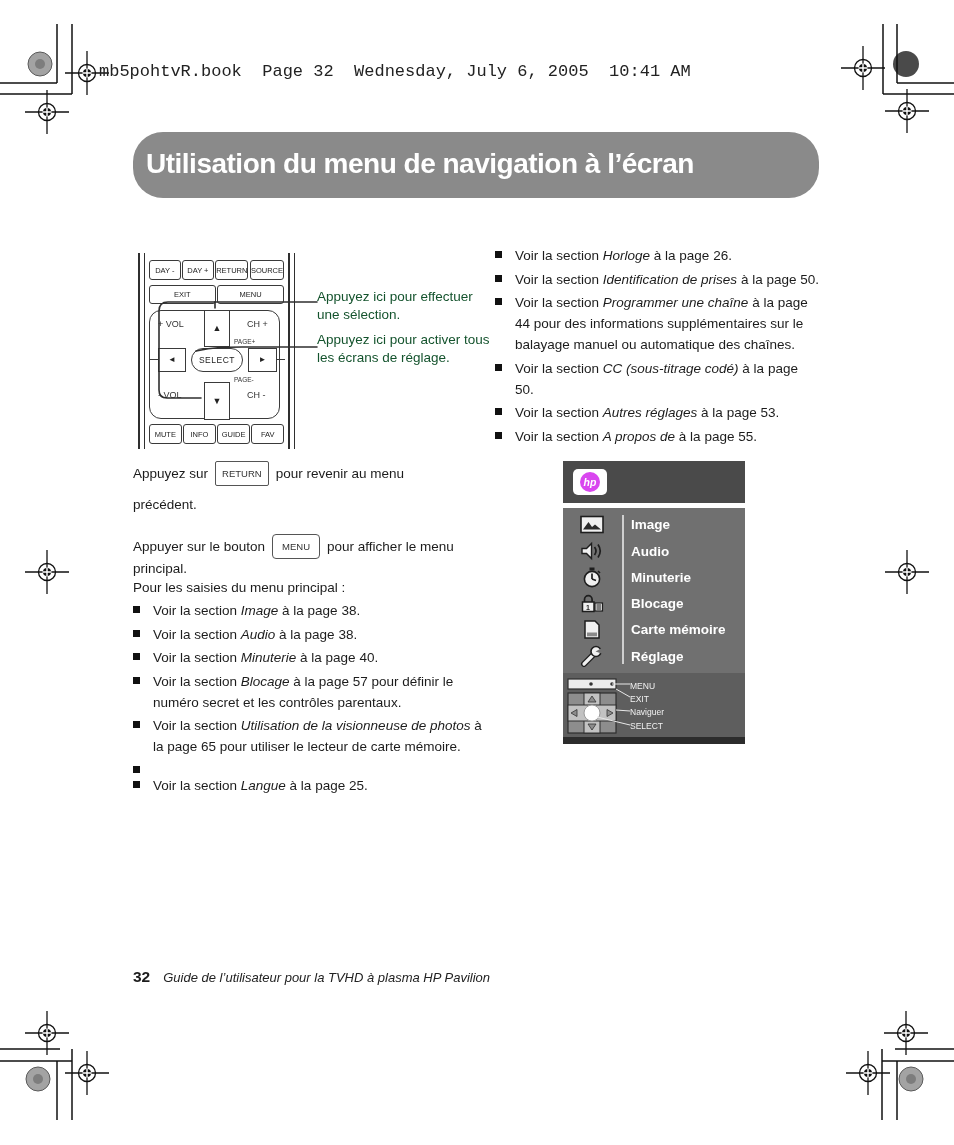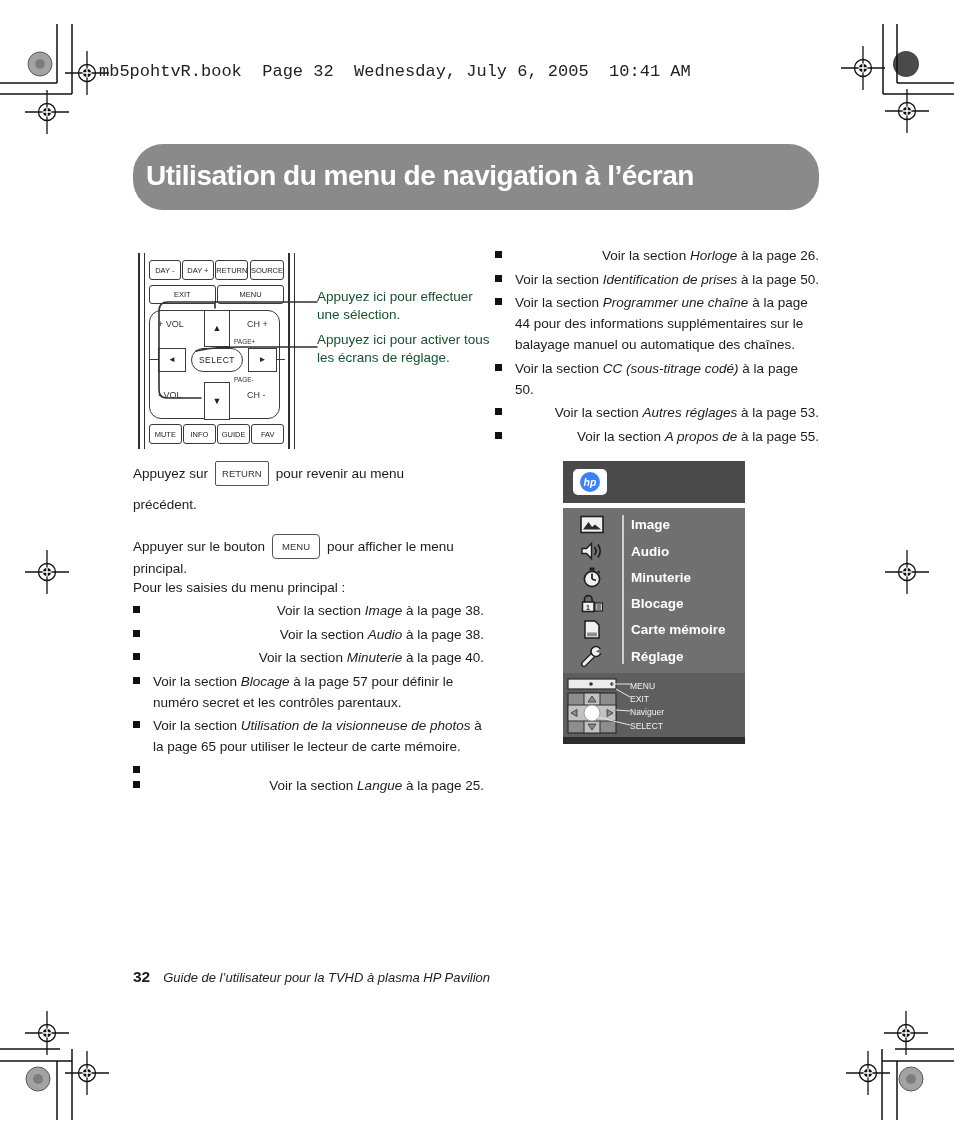--- a/index.html
+++ b/index.html
@@ -5,21 +5,21 @@
   html,body{margin:0;padding:0;background:#e8e8e8;}
   .page{position:relative;width:954px;height:1145px;background:#ffffff;margin:0 auto;
         font-family:"Liberation Sans",sans-serif;color:#1c1c1c;overflow:hidden;}
   .abs{position:absolute;}
 
   
   .print-header{left:99px;top:62px;font-family:Liberation Mono, monospace;font-size:17px;
                 color:#222;white-space:pre;}
 
   
-  .banner{left:133px;top:144px;width:686px;height:66px;background:#8a8a8a;border-radius:30px;}
+  .banner{left:133px;top:132px;width:686px;height:66px;background:#8a8a8a;border-radius:30px;}
   .banner span{display:block;padding:0 0 0 13px;line-height:64px;font-size:28px;font-weight:bold;
                color:#ffffff;letter-spacing:-0.5px;}
 
   
   .remote{left:138px;top:253px;width:157px;height:196px;padding-left:12px;}
   .vl{position:absolute;top:0;width:1.6px;height:196px;background:#2f2f2f;}
   .r-row{position:absolute;left:11px;width:135px;display:flex;gap:1.5px;}
   .r-btn{flex:1;border:1.4px solid #3a3a3a;border-radius:3px;background:#fff;
          display:flex;align-items:center;justify-content:center;font-size:7.5px;color:#222;
          white-space:nowrap;}
@@ -33,31 +33,31 @@
 
   .callout-svg{left:130px;top:250px;}
   .callout-text{width:172px;font-size:13.5px;line-height:17.5px;color:#14532d;}
 
   .inline-key{border:1.2px solid #555;background:#fff;font-size:9.5px;color:#333;
               padding:6px 6px;border-radius:2px;white-space:nowrap;}
   .flexline{display:flex;align-items:center;gap:7px;font-size:13.5px;}
   .bodytext{font-size:13.5px;}
 
   ul.refs{list-style:none;margin:0;padding:0;}
-  ul.refs li{display:flex;margin-bottom:2.5px;justify-content:space-between;}
+  ul.refs li{display:flex;margin-bottom:2.5px;}
   ul.refs .marker{flex:0 0 auto;width:7px;height:7px;background:#111;margin:6px 13px 0 1px;}
   ul.refs p{margin:0;font-size:13.5px;line-height:21px;}
   .it{font-style:italic;}
 
   
   .tvmenu{left:563px;top:461px;width:182px;}
   .tv-header{height:42px;background:#4a4a4a;position:relative;}
   .hp-badge{position:absolute;left:10px;top:8px;width:34px;height:26px;background:#fff;
             border-radius:5px;display:flex;align-items:center;justify-content:center;}
-  .hp-circle{width:20px;height:20px;border-radius:50%;background:#3b82f6;color:#fff;
+  .hp-circle{width:20px;height:20px;border-radius:50%;background:#d946ef;color:#fff;
              font-style:italic;font-weight:bold;font-size:10.5px;display:flex;
              align-items:center;justify-content:center;}
   .tv-gap{height:5px;background:#ffffff;}
   .tv-body{height:159px;background:#707070;position:relative;
            display:flex;flex-direction:column;justify-content:space-evenly;padding:3px 0;}
   .tv-sep{position:absolute;left:59px;top:7px;bottom:9px;width:1.5px;background:#cfcfcf;}
   .mrow{display:flex;align-items:center;height:25px;}
   .micon{width:58px;display:flex;align-items:center;justify-content:center;}
   .mlabel{margin-left:10px;color:#fff;font-weight:bold;font-size:13.5px;}
   .tv-footer{height:64px;background:#5e5e5e;position:relative;}

